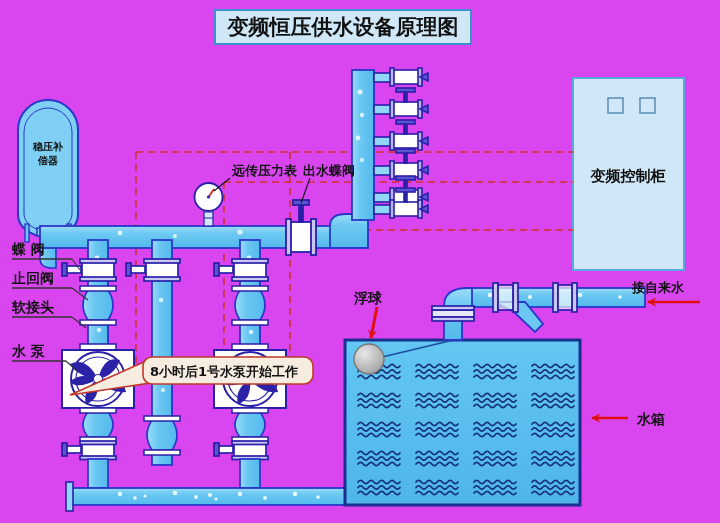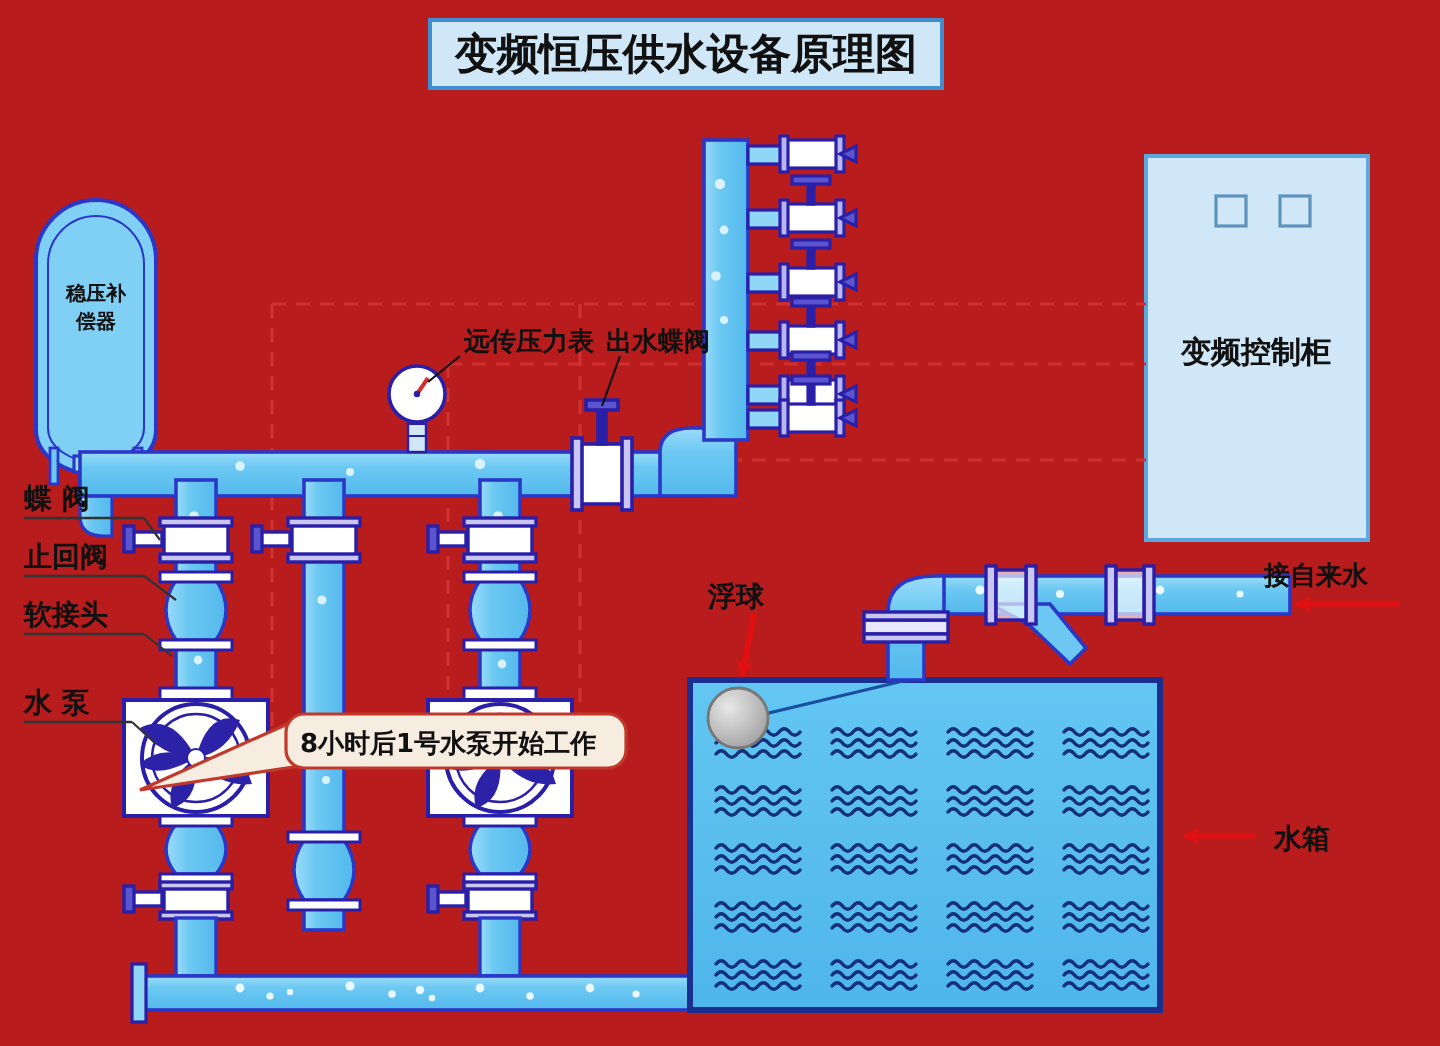--- a/index.html
+++ b/index.html
@@ -1,18 +1,18 @@
 <!DOCTYPE html>
 <html><head>
 <meta charset="utf-8">
 <style>
   html,body{margin:0;padding:0;background:#ffffff;}
   body{width:720px;height:523px;overflow:hidden;
        font-family:"DejaVu Sans","Liberation Sans",sans-serif;}
-  #stage{position:relative;width:720px;height:523px;background:#b91c1c;}
+  #stage{position:relative;width:720px;height:523px;background:#d946ef;}
   svg#scene{position:absolute;left:0;top:0;width:720px;height:523px;}
   .lbl{font-family:"DejaVu Sans","Liberation Sans",sans-serif;
        font-weight:bold;fill:#111;}
 </style>
 </head>
 <body>
 
 <div id="stage">
 
   <svg id="scene" viewBox="0 0 720 523">

